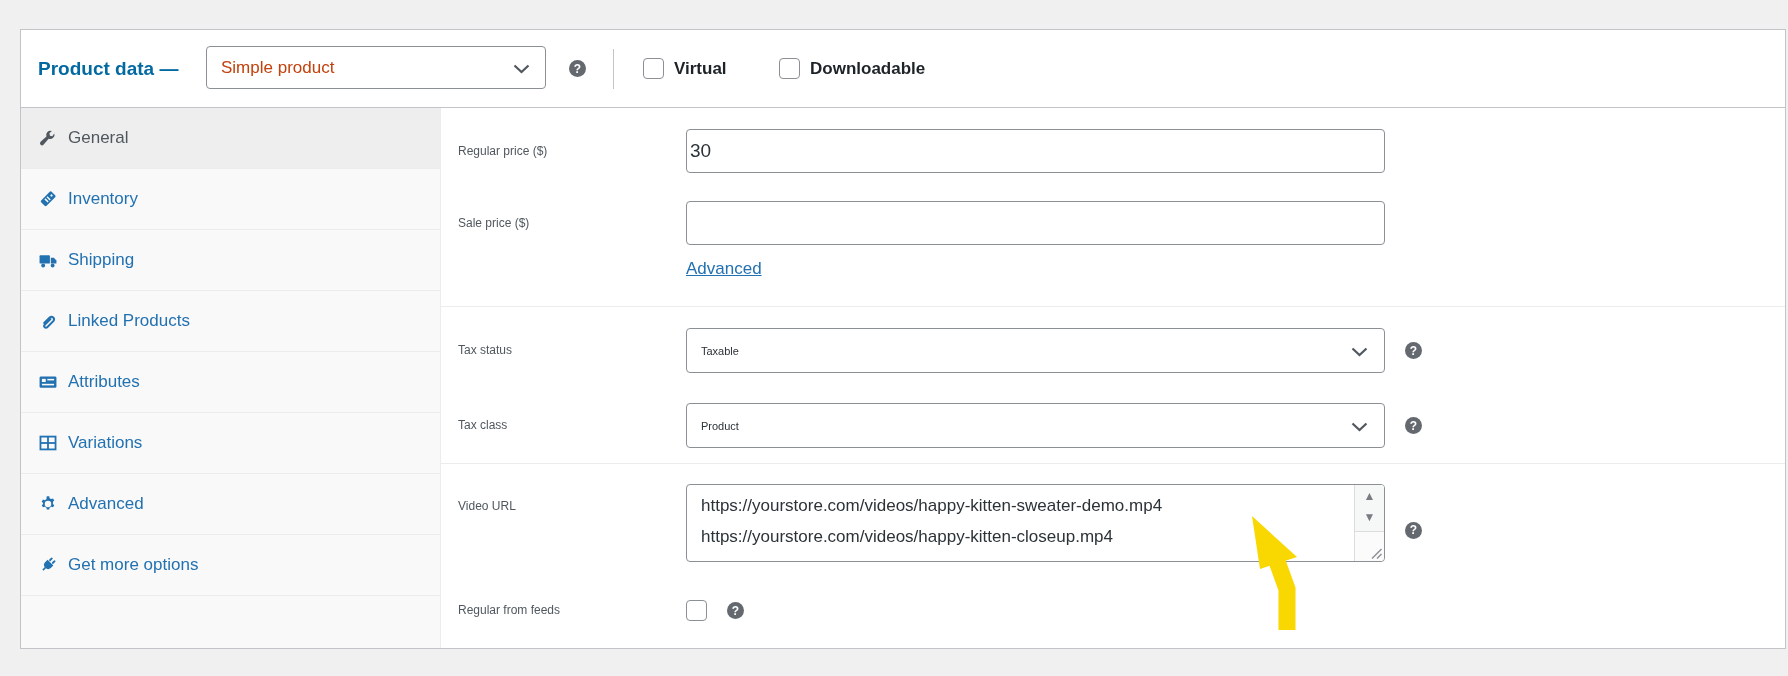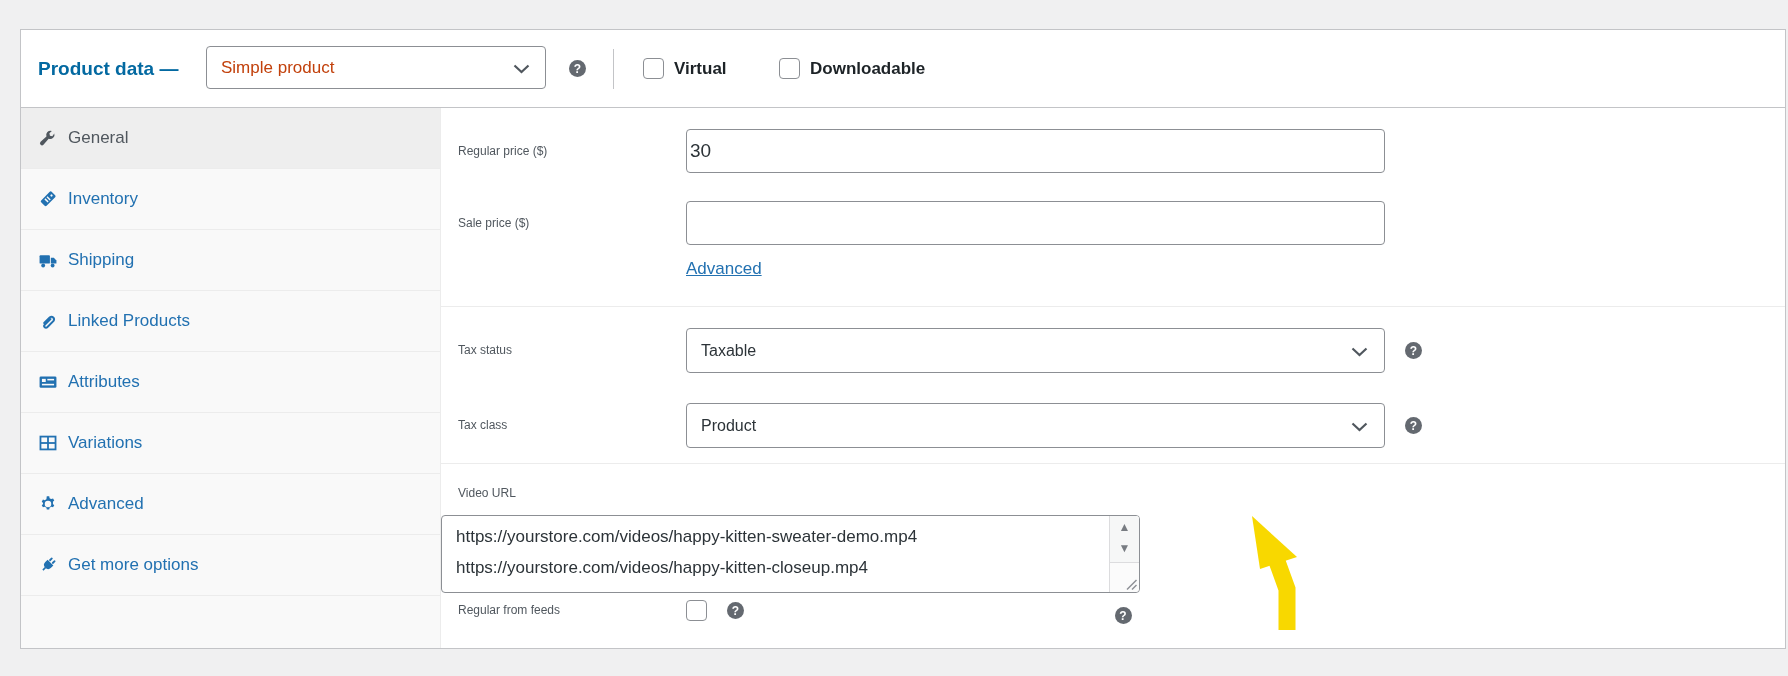--- a/index.html
+++ b/index.html
@@ -47,21 +47,21 @@
   
   .main{position:relative;flex:1 1 auto;background:#fff;}
   .hdiv{position:absolute;left:0;right:0;height:1px;background:#ececec;}
   .row{position:absolute;left:0;right:0;display:flex;align-items:flex-start;}
   .flabel{width:245px;box-sizing:border-box;padding-left:17px;font-size:12px;color:#50575e;flex:0 0 auto;}
   .lh44{line-height:44px;} .lh45{line-height:45px;} .lh21{line-height:21px;}
   .txt{width:699px;height:44px;box-sizing:border-box;border:1px solid #8c8f94;border-radius:4px;
     font-family:"Liberation Sans",sans-serif;font-size:19px;color:#2c3338;padding:0 3px;outline:none;}
   .selbox{position:relative;width:699px;height:45px;box-sizing:border-box;border:1px solid #8c8f94;
     border-radius:4px;background:#fff;display:flex;align-items:center;padding:0 44px 0 14px;
-    font-size:16px;color:#2c3338;cursor:pointer;}
+    font-size:11px;color:#2c3338;cursor:pointer;}
   .selbox .chev{position:absolute;right:16px;top:18px;}
   .row .help-tip{margin-left:20px;align-self:center;}
   .link{font-size:17px;color:#2271b1;text-decoration:underline;cursor:pointer;line-height:20px;}
   
   .ta{position:relative;width:699px;height:78px;box-sizing:border-box;border:1px solid #8c8f94;
     border-radius:4px;background:#fff;overflow:hidden;}
   .ta-line{position:absolute;left:14px;font-size:17px;color:#2c3338;line-height:29px;white-space:nowrap;}
   .ta-l1{top:6px;} .ta-l2{top:37px;}
   .ta-scroll{position:absolute;top:0;bottom:0;right:0;width:29px;background:#fbfbfb;
     border-left:1px solid #dcdcde;border-radius:0 3px 3px 0;}
@@ -212,21 +212,21 @@
           <span>Product</span>
           <svg class="chev" width="17" height="10" viewBox="0 0 17 10">
               <polyline points="1.5,1.5 8.5,8 15.5,1.5" fill="none" stroke="#50575e" stroke-width="2.2"></polyline>
             </svg>
         </div>
         <div class="help-tip">?</div>
       </div>
 
       <div class="hdiv" style="top:355px;"></div>
 
-      <div class="row" style="top:363px;flex-direction:column;">
+      <div class="row" style="top:376px;">
         <span class="flabel lh44">Video URL</span>
         <div class="ta">
           <span class="ta-line ta-l1">https://yourstore.com/videos/happy-kitten-sweater-demo.mp4</span>
           <span class="ta-line ta-l2">https://yourstore.com/videos/happy-kitten-closeup.mp4</span>
           <div class="ta-scroll">
             <div class="ta-arrows">
               <div class="ta-up">▲</div>
               <div class="ta-down">▼</div>
             </div>
             <svg class="ta-grip" width="13" height="13" viewBox="0 0 13 13">

